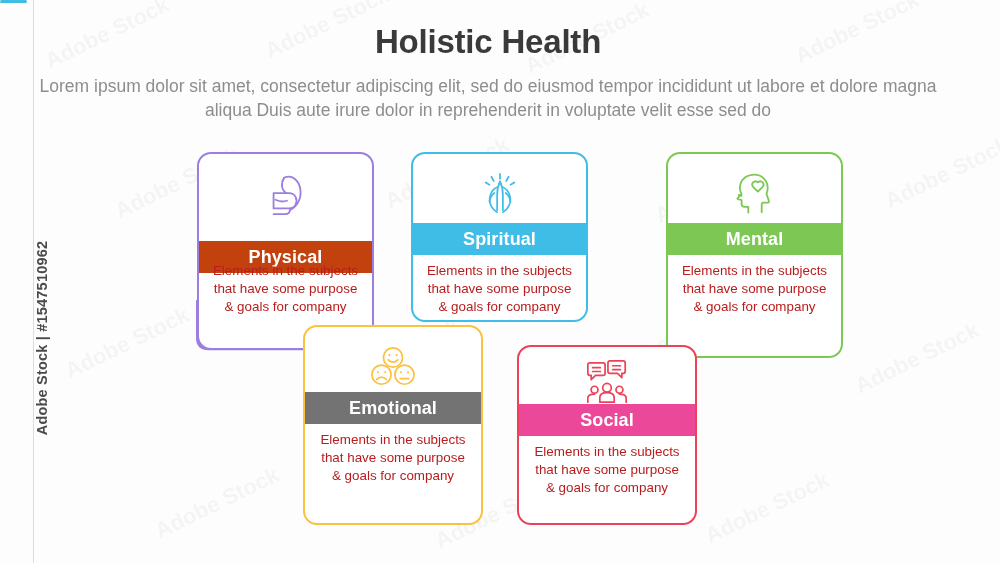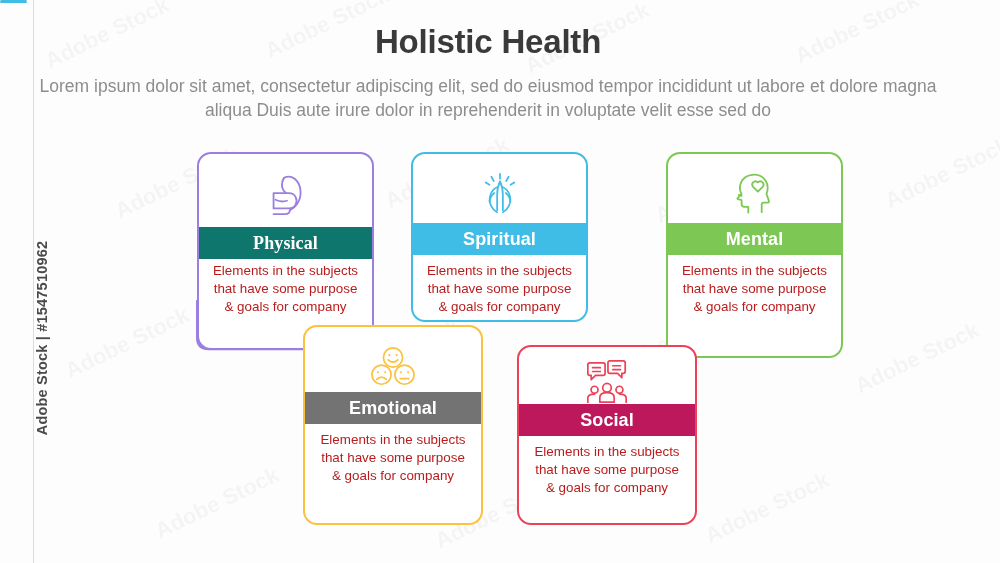--- a/index.html
+++ b/index.html
@@ -102,25 +102,25 @@
   
   #card-emotional { left: 303px; top: 325px; width: 180px; height: 200px; border-color: #fbc13f; }
   #card-social    { left: 517px; top: 345px; width: 180px; height: 180px; border-color: #ee4158; }
 
   #card-physical  .card-icon { top: 14px; height: 54px; }
   #card-spiritual .card-icon { top: 12px; height: 54px; }
   #card-mental    .card-icon { top: 12px; height: 54px; }
   #card-emotional .card-icon { top: 14px; height: 54px; }
   #card-social    .card-icon { top: 10px; height: 52px; }
 
-  #card-physical  .card-bar { top: 73px;  background: #0f766e; font-family: Liberation Serif, serif; }
+  #card-physical  .card-bar { top: 87px;  background: #c2410c; }
   #card-spiritual .card-bar { top: 69px;  background: #3fbde6; }
   #card-mental    .card-bar { top: 69px;  background: #7dc855; }
   #card-emotional .card-bar { top: 65px;  background: #737373; }
-  #card-social    .card-bar { top: 57px;  background: #be185d; }
+  #card-social    .card-bar { top: 57px;  background: #ec4899; }
 
   #card-physical  .card-desc { top: 108px; }
   #card-spiritual .card-desc { top: 108px; }
   #card-mental    .card-desc { top: 108px; }
   #card-emotional .card-desc { top: 104px; }
   #card-social    .card-desc { top: 96px; }
 
   
   .connector {
     position: absolute;

